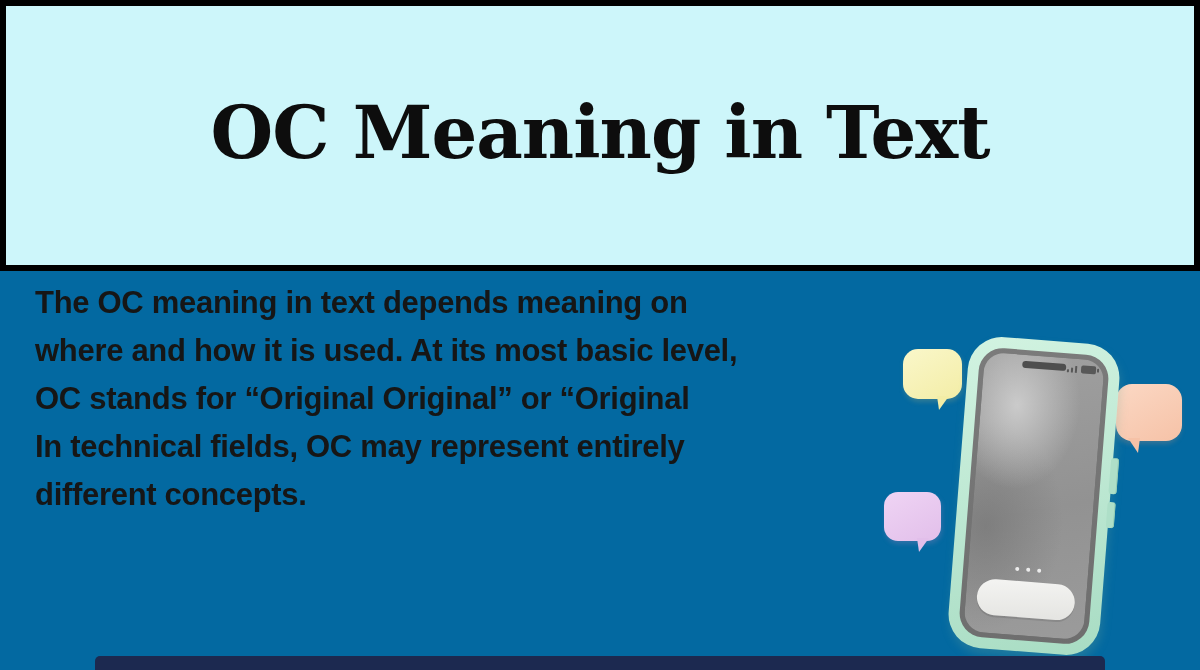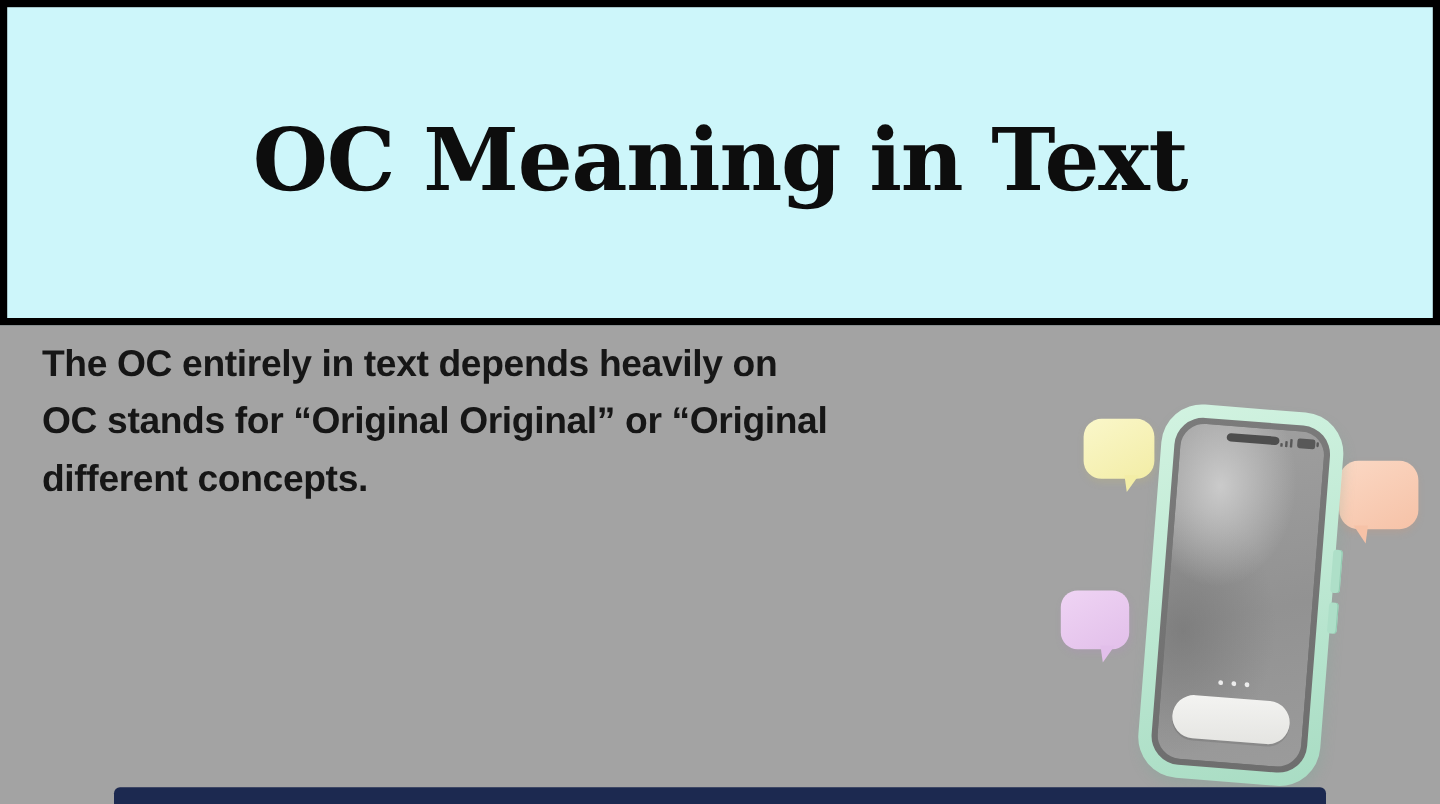--- a/index.html
+++ b/index.html
@@ -1,19 +1,19 @@
 <!DOCTYPE html>
 <html><head>
 <meta charset="utf-8">
 <style>
   * { margin:0; padding:0; box-sizing:border-box; }
   html,body { background:#ffffff; }
   .page {
     position:relative; width:1200px; height:670px;
-    background:#a3a3a3; overflow:hidden;
+    background:#0369a1; overflow:hidden;
     font-family:"Liberation Sans", sans-serif;
   }
 
   
   .header-box {
     position:absolute; left:0; top:0; width:1200px; height:271px;
     background:#CDF6FA; border:6px solid #000000;
     display:flex; align-items:center; justify-content:center;
   }
   .page-title {
@@ -96,22 +96,24 @@
 </head>
 <body>
 
 <div class="page">
 
   <div class="header-box">
     <h1 class="page-title">OC Meaning in Text</h1>
   </div>
 
   <div class="body-paragraph">
-    <span>The OC entirely in text depends heavily on</span>
+    <span>The OC meaning in text depends meaning on</span>
+    <span>where and how it is used. At its most basic level,</span>
     <span>OC stands for “Original Original” or “Original</span>
+    <span>In technical fields, OC may represent entirely</span>
     <span>different concepts.</span>
   </div>
 
   <div class="illustration">
 
     <div class="bubble bubble-yellow">
       <div class="body"></div>
       <div class="tail"></div>
     </div>
 

